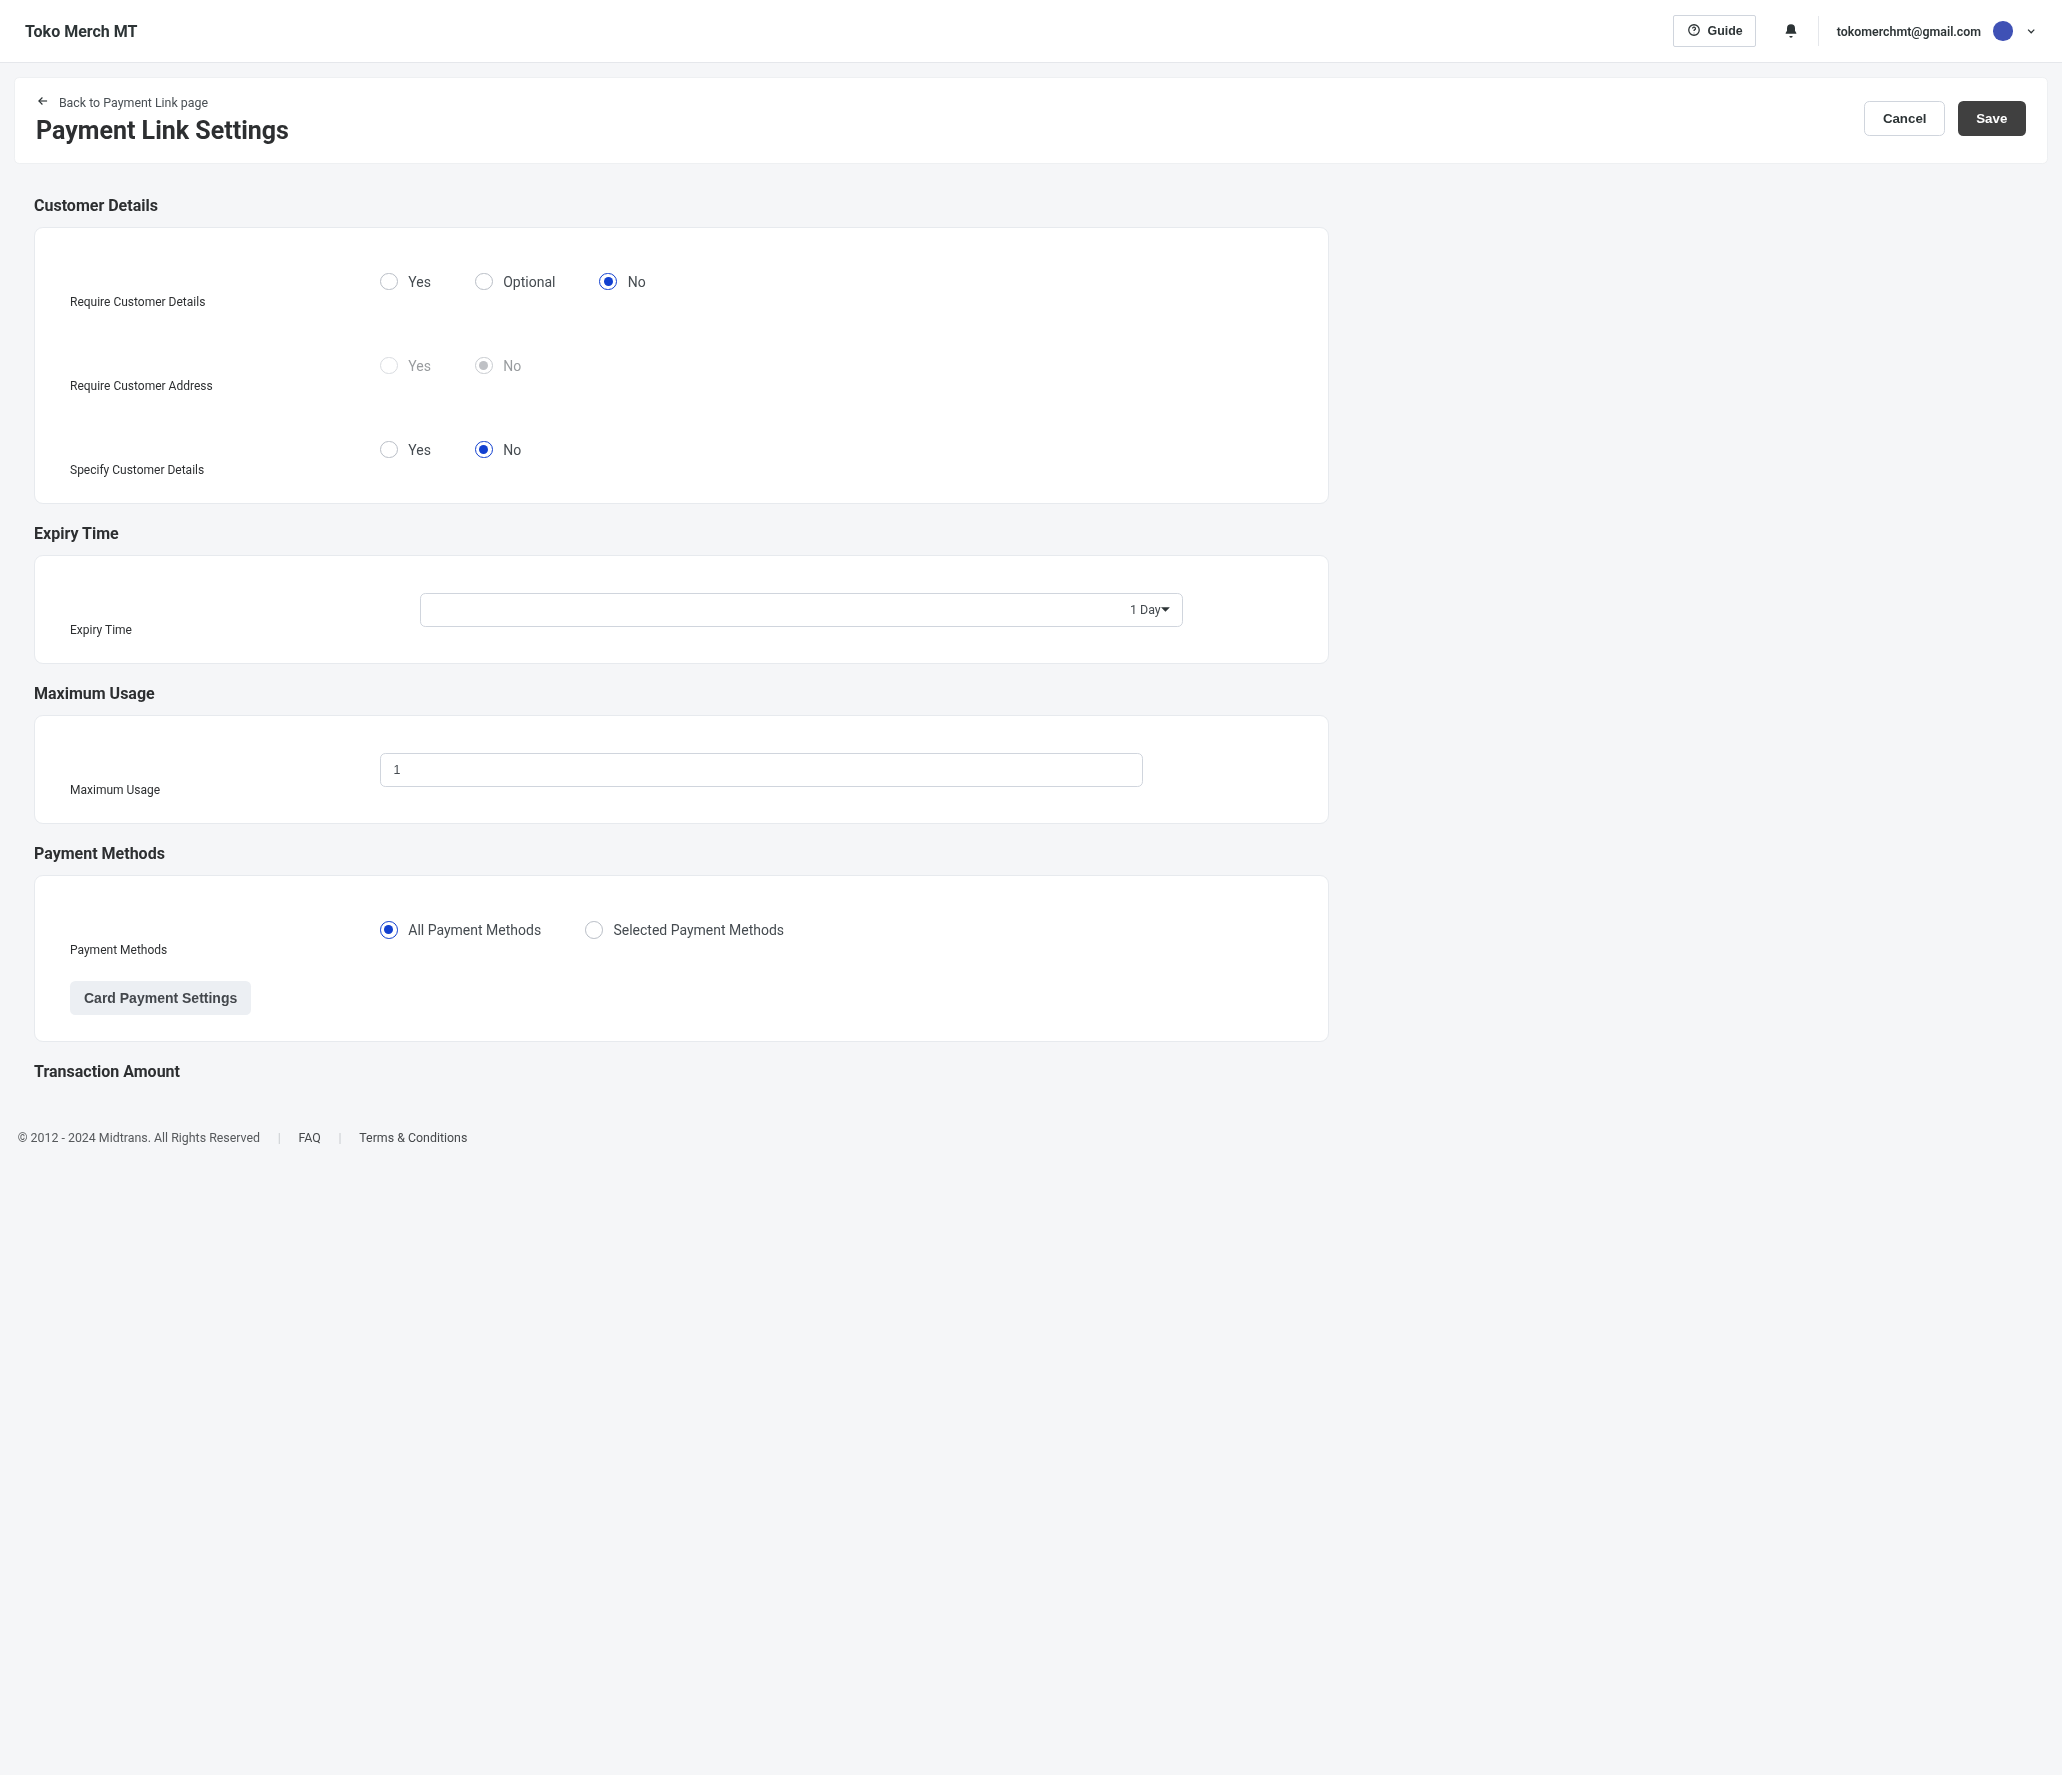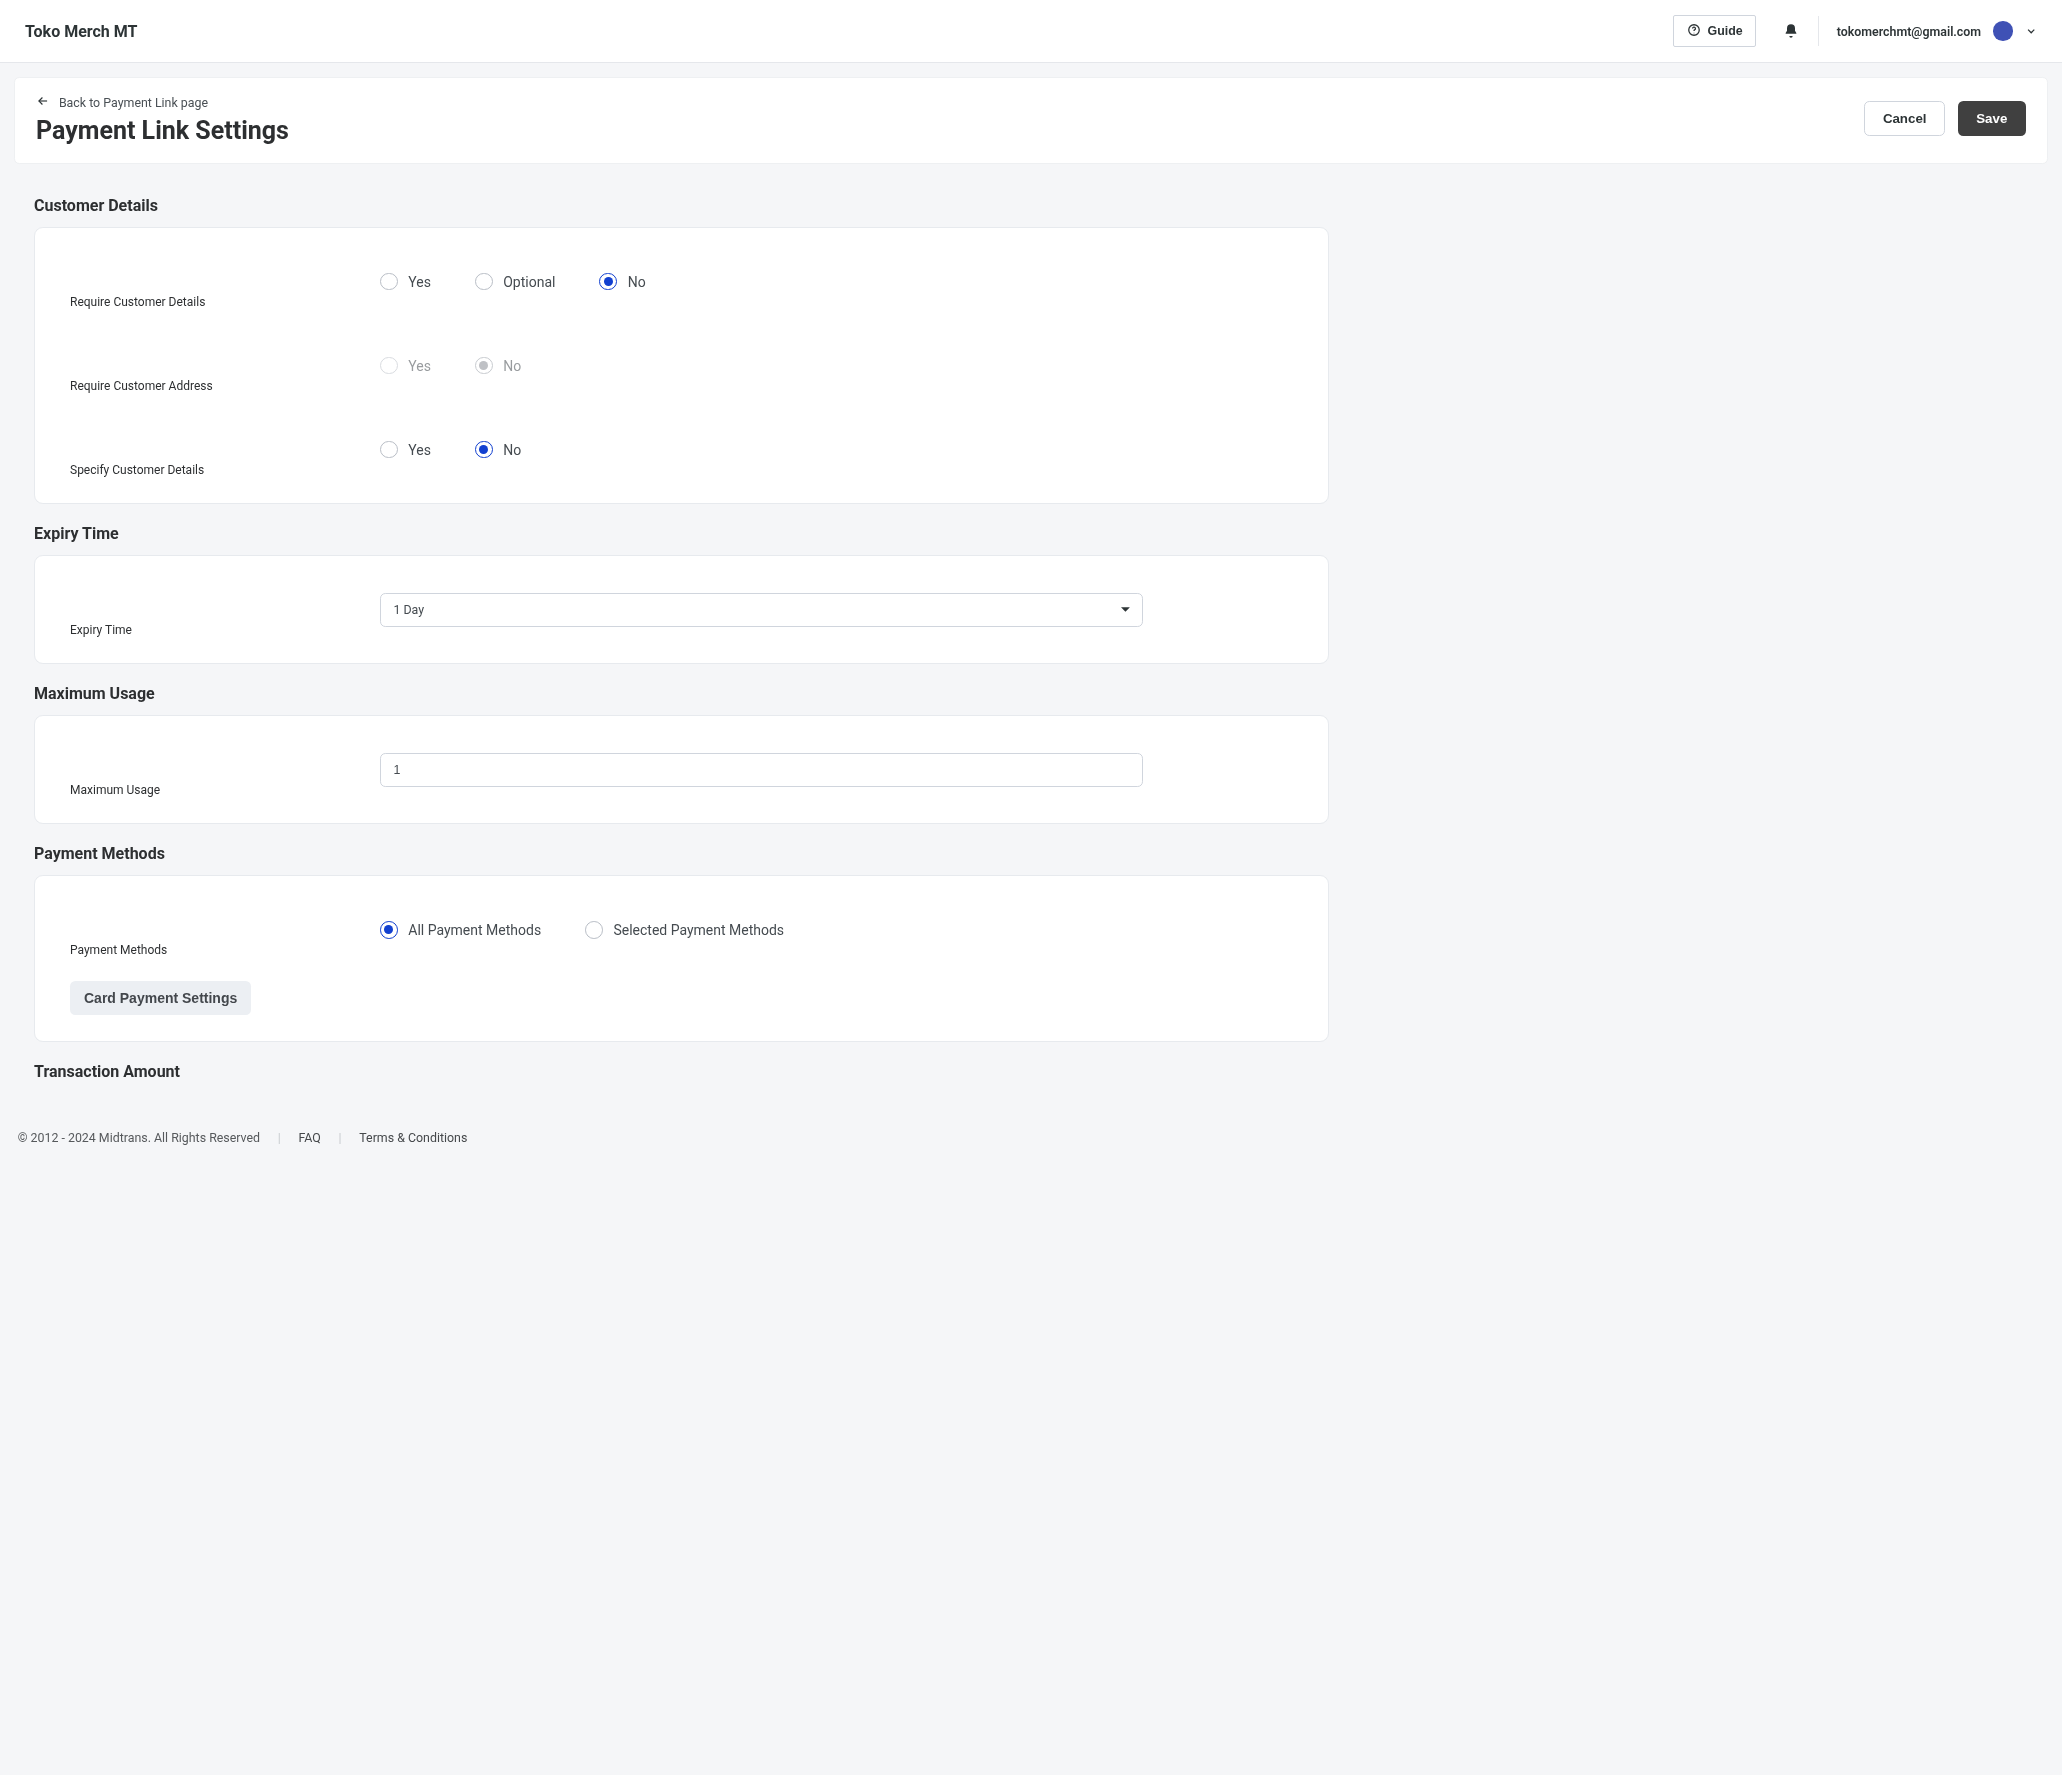--- a/index.html
+++ b/index.html
@@ -167,24 +167,25 @@
 
   .select {
     flex: 1;
     max-width: 763px;
     border: 0.9px solid #d0d5dd;
     border-radius: 5.3px;
     height: 34px;
     display: flex;
     align-items: center;
     padding: 0 12.4px;
-    justify-content: space-between;
+    justify-content: flex-end;
     cursor: pointer;
     font-size: 12.4px;
     color: #454b50;
+    margin-left: 40px;
   }
   .select svg { width: 8.9px; height: 8.9px; }
 
   .text-input {
     flex: 1;
     max-width: 763px;
     border: 0.9px solid #d0d5dd;
     border-radius: 5.3px;
     height: 34px;
     padding: 0 12.4px;

